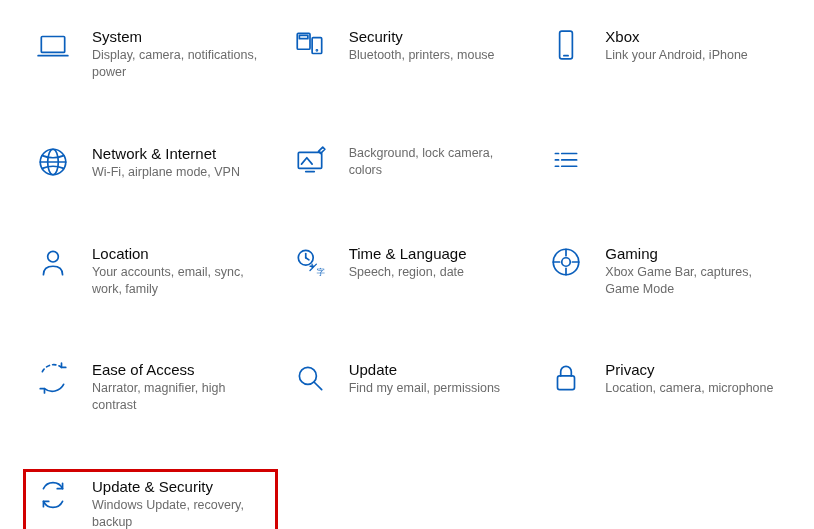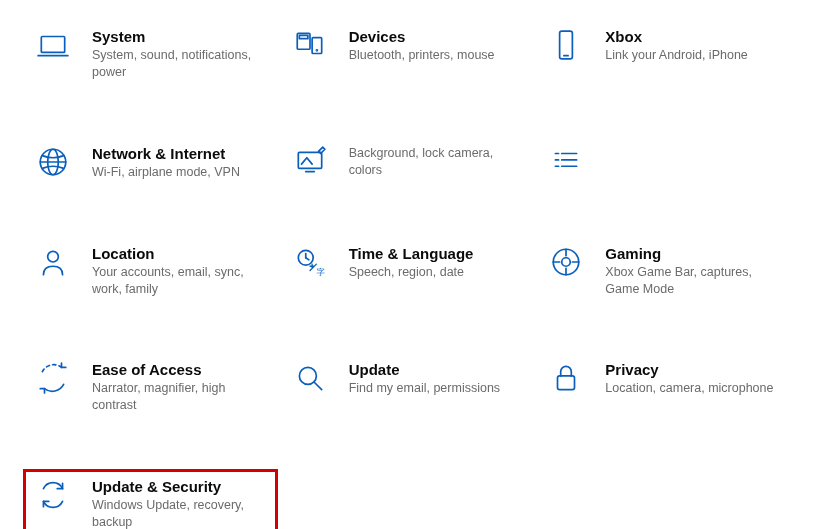--- a/index.html
+++ b/index.html
@@ -41,21 +41,21 @@
     height: 34px;
     stroke: #0a5fbc;
     fill: none;
     stroke-width: 1.6;
     stroke-linecap: round;
     stroke-linejoin: round;
   }
   .txt { flex: 1; min-width: 0; }
   .title {
     font-size: 15px;
-    font-weight: 700;
+    font-weight: 400;
     color: #0b0b0b;
     margin-bottom: 2px;
   }
   .desc {
     font-size: 12.5px;
     line-height: 1.35;
     color: #6b6b6b;
   }
 </style>
 </head>
@@ -63,31 +63,31 @@
 
 <div class="grid" id="grid">
     <div class="tile">
     <div class="icon">
       <svg viewBox="0 0 32 32">
           <use href="#ic-system"></use>
         </svg>
     </div>
     <div class="txt">
       <div class="title">System</div>
-      <div class="desc">System, sound, notifications, power</div>
+      <div class="desc">Display, camera, notifications, power</div>
     </div>
     </div>
     <div class="tile">
     <div class="icon">
       <svg viewBox="0 0 32 32">
           <use href="#ic-devices"></use>
         </svg>
     </div>
     <div class="txt">
-      <div class="title">Devices</div>
+      <div class="title">Security</div>
       <div class="desc">Bluetooth, printers, mouse</div>
     </div>
     </div>
     <div class="tile">
     <div class="icon">
       <svg viewBox="0 0 32 32">
           <use href="#ic-phone"></use>
         </svg>
     </div>
     <div class="txt">

